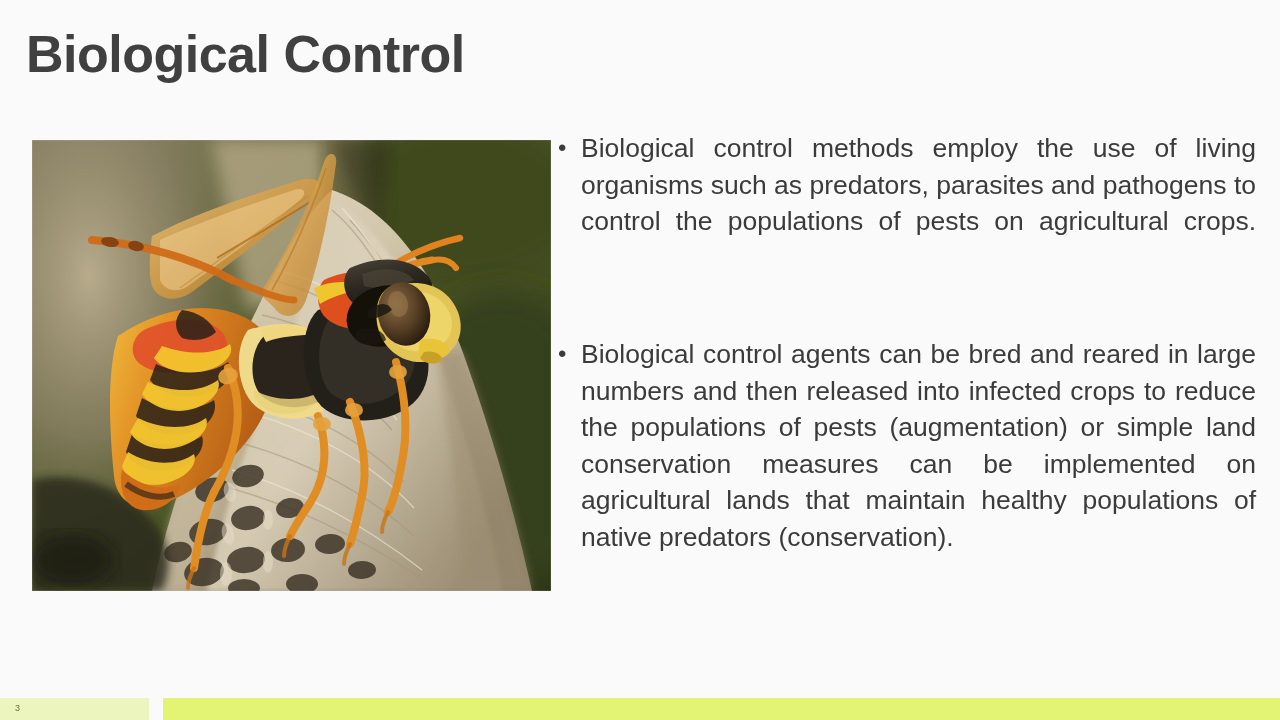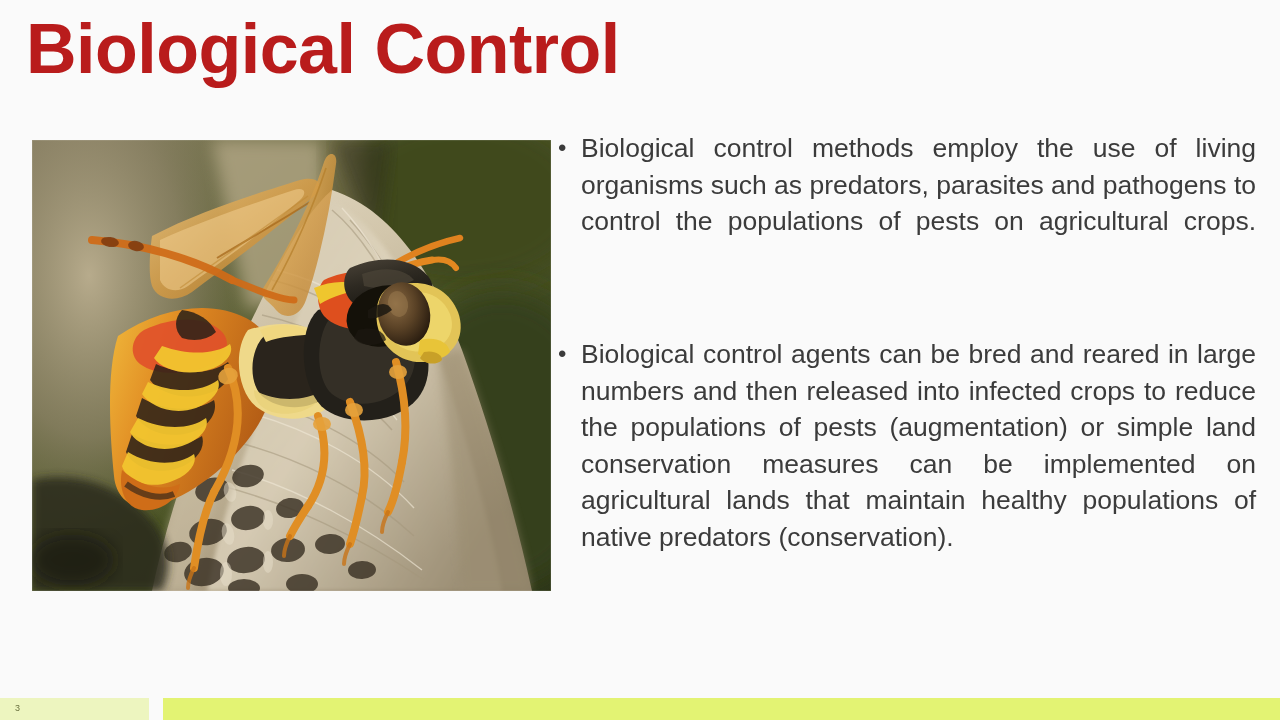--- a/index.html
+++ b/index.html
@@ -15,26 +15,26 @@
   }
   #slide {
     position: relative;
     width: 1280px;
     height: 720px;
     background: #fafafa;
   }
   #slide-title {
     position: absolute;
     left: 26px;
-    top: 12px;
+    top: 27px;
     font-family: "Liberation Sans", sans-serif;
-    font-size: 70px;
+    font-size: 52px;
     font-weight: bold;
     letter-spacing: -0.5px;
-    color: #b91c1c;
+    color: #404040;
     line-height: 1.06;
     white-space: nowrap;
   }
   #photo-frame {
     position: absolute;
     left: 32px;
     top: 140px;
     width: 519px;
     height: 451px;
     overflow: hidden;

